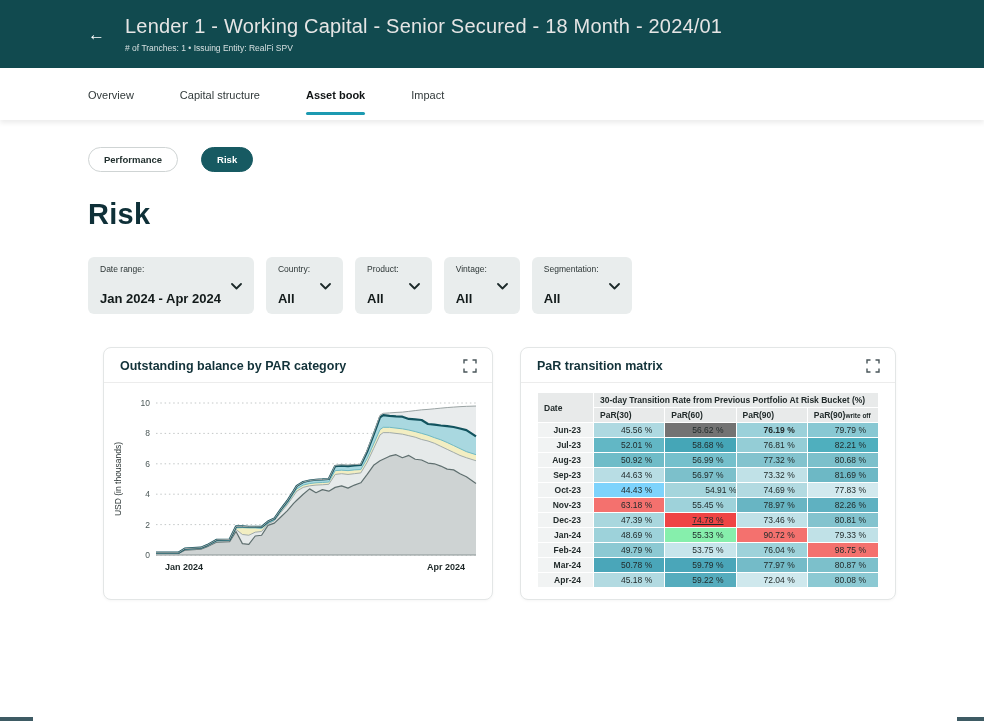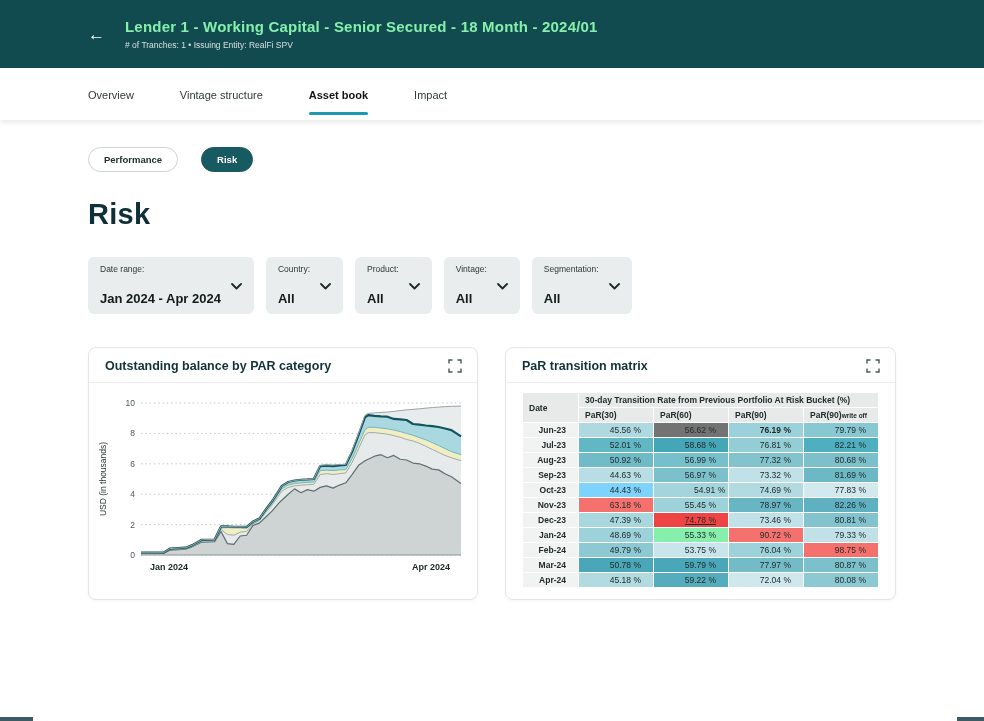--- a/index.html
+++ b/index.html
@@ -2,21 +2,21 @@
 <html><head>
 <meta charset="utf-8">
 <style>
   * { box-sizing: border-box; margin: 0; padding: 0; }
   html,body { width: 984px; height: 721px; overflow: hidden; background:#fff;
     font-family: "Liberation Sans", sans-serif; position: relative; }
 
   
   .app-header { background:#114A4F; height:68px; display:flex; align-items:center; padding-left:88px; }
   .back-btn { color:#fff; font-size:17px; margin-right:20px; cursor:pointer; line-height:1; }
-  .hdr-title { color:#86efac; font-size:15px; font-weight:bold; letter-spacing:.2px; }
+  .hdr-title { color:#e5e5e5; font-size:20px; font-weight:normal; letter-spacing:.2px; }
   .hdr-sub { color:rgba(255,255,255,.82); font-size:8.5px; margin-top:5px; }
 
   
   .tabbar { background:#fff; height:52px; display:flex; align-items:center; gap:46px;
     padding-left:88px; box-shadow:0 3px 5px rgba(0,0,0,.08); position:relative; z-index:2; }
   .tab { font-size:11px; color:#31393a; cursor:pointer; position:relative; padding:18px 0 17px 0; }
   .tab.active { font-weight:bold; color:#101415; }
   .tab.active::after { content:""; position:absolute; left:0; right:0; bottom:3px; height:3px;
     background:#1C9AB1; border-radius:2px; }
 
@@ -34,21 +34,21 @@
     align-items:center; cursor:pointer; }
   .filter .txt { margin-right:10px; }
   .filter .lbl { font-size:8.5px; color:#2d3636; display:block; }
   .filter .val { font-size:13px; font-weight:bold; color:#121a1a; margin-top:17px; display:block; }
   .chev { width:11px; height:7px; flex:0 0 auto; margin-top:2px; }
 
   
   .cards { display:flex; gap:27px; margin-top:33px; }
   .card { background:#fff; border:1px solid #e3e6e6; border-radius:8px;
     box-shadow:0 1px 3px rgba(0,0,0,.04); }
-  .card-1 { width:390px; height:253px; }
+  .card-1 { width:390px; height:253px;margin-left:15px; }
   .card-2 { width:392px; height:253px; }
   .card-head { display:flex; align-items:center; justify-content:space-between;
     padding:11px 15px 9px 16px; border-bottom:1px solid #ececec; }
   .card-title { font-size:12.5px; font-weight:bold; color:#123239; }
   .expand-btn { cursor:pointer; width:14px; height:14px; display:block; }
 
   
   .chart-wrap { padding:4px 6px 0 6px; }
 
   
@@ -74,21 +74,21 @@
 <div class="app-header">
   <span class="back-btn">←</span>
   <div>
     <div class="hdr-title">Lender 1 - Working Capital - Senior Secured - 18 Month - 2024/01</div>
     <div class="hdr-sub"># of Tranches: 1 • Issuing Entity: RealFi SPV</div>
   </div>
 </div>
 
 <div class="tabbar">
   <div class="tab">Overview</div>
-  <div class="tab">Vintage structure</div>
+  <div class="tab">Capital structure</div>
   <div class="tab active">Asset book</div>
   <div class="tab">Impact</div>
 </div>
 
 <div class="content">
 
   <div class="pill-row">
     <div class="pill">Performance</div>
     <div class="pill active">Risk</div>
   </div>

